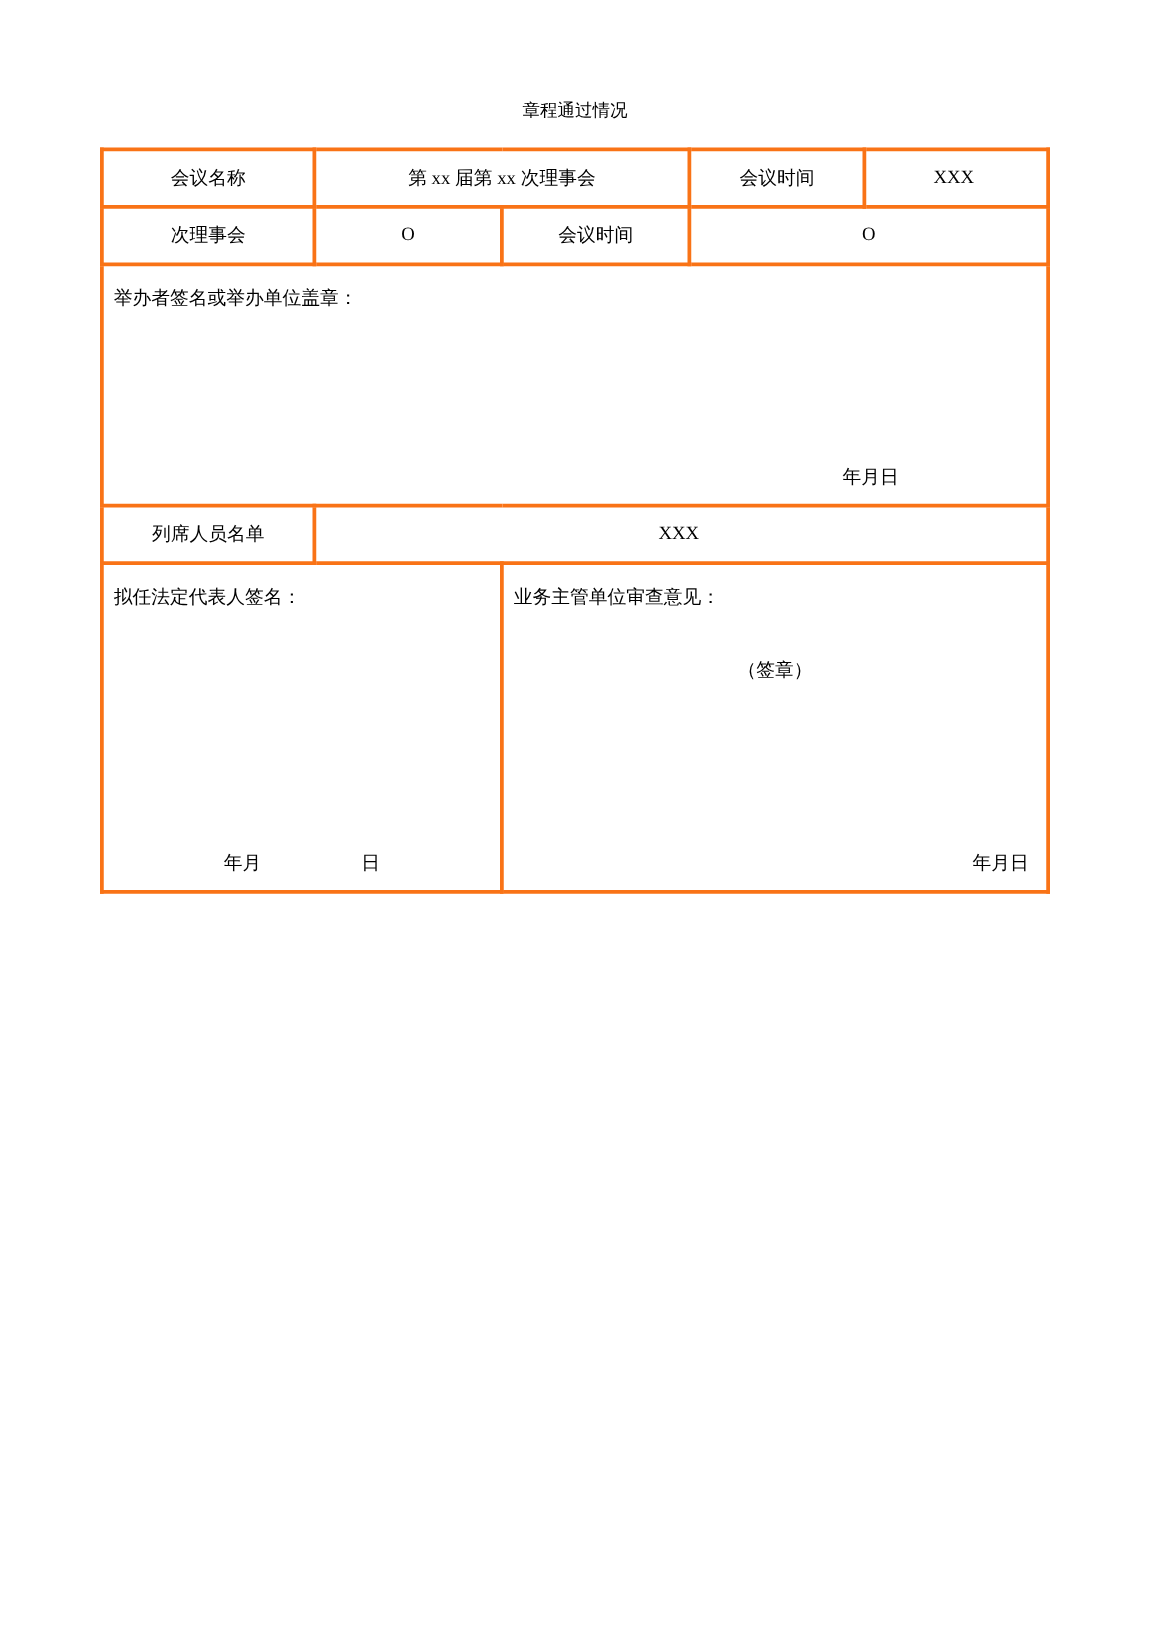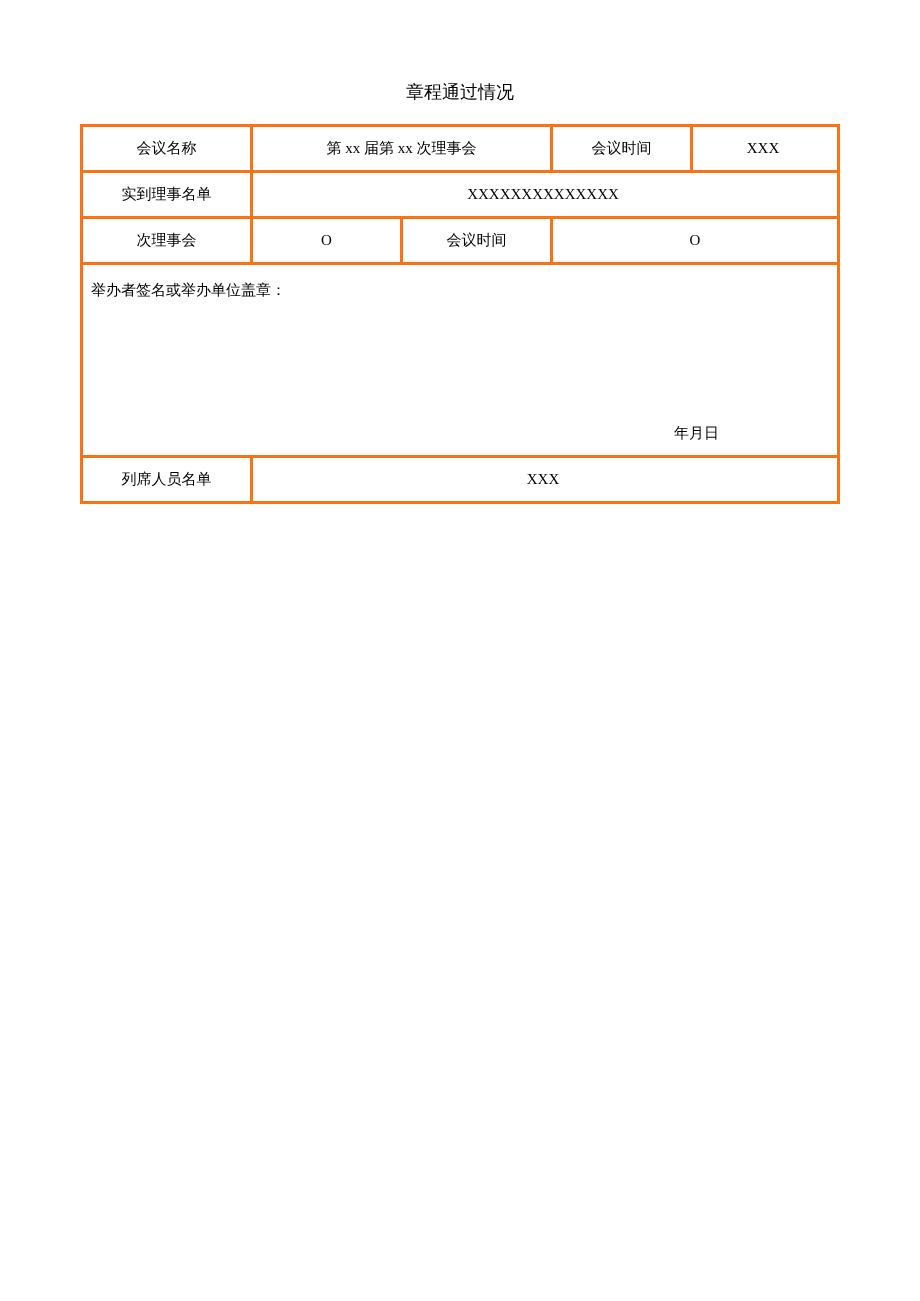--- a/index.html
+++ b/index.html
@@ -13,21 +13,21 @@
       padding: 80px;
       font-size: 15px;
       color: #000;
     }
     .page {
       width: 760px;
       margin: 0 auto;
     }
     .title {
       text-align: center;
-      font-size: 18px;
+      font-size: 14px;
       margin-bottom: 20px;
       font-weight: normal;
     }
     table {
       width: 100%;
       border-collapse: collapse;
     }
     td {
       border: 3px solid #f97316;
       padding: 12px 8px;
@@ -96,38 +96,56 @@
 
   <table>
     <tbody>
         <tr>
       <td class="center col-label">会议名称</td>
       <td class="center" colspan="2">第 xx 届第 xx 次理事会</td>
       <td class="center col-time-label">会议时间</td>
       <td class="left">XXX</td>
     </tr>
     <tr>
-      <td class="center col-label">实到理事名单</td>
-      <td class="left" colspan="4">XXXXXXXXXXXXXX</td>
-    </tr>
-    <tr>
       <td class="center col-label">次理事会</td>
       <td class="center col-mid">O</td>
       <td class="center col-mid">会议时间</td>
       <td class="center" colspan="2">O</td>
     </tr>
     <tr>
       <td class="sig-block" colspan="5">
         <div class="sig-inner">
           <div class="sig-label">举办者签名或举办单位盖章：</div>
           <div class="sig-date-row">
             <span>年月日</span>
           </div>
         </div>
       </td>
     </tr>
     <tr>
       <td class="center col-label">列席人员名单</td>
       <td class="left" colspan="4">XXX</td>
     </tr>
+    <tr>
+      <td class="sig-block" colspan="2">
+        <div class="sig-inner sig-inner-tall">
+          <div class="sig-label">拟任法定代表人签名：</div>
+          <div class="sig-date-row-left">
+            <span>年月</span>
+            <span>日</span>
+          </div>
+        </div>
+      </td>
+      <td class="sig-block" colspan="3">
+        <div class="sig-inner sig-inner-tall">
+          <div>
+            <div class="sig-label">业务主管单位审查意见：</div>
+            <div class="seal-line">（签章）</div>
+          </div>
+          <div class="sig-date-right">
+            <span>年月日</span>
+          </div>
+        </div>
+      </td>
+    </tr>
   </tbody>
     </table>
 </div>
 
 </body></html>

